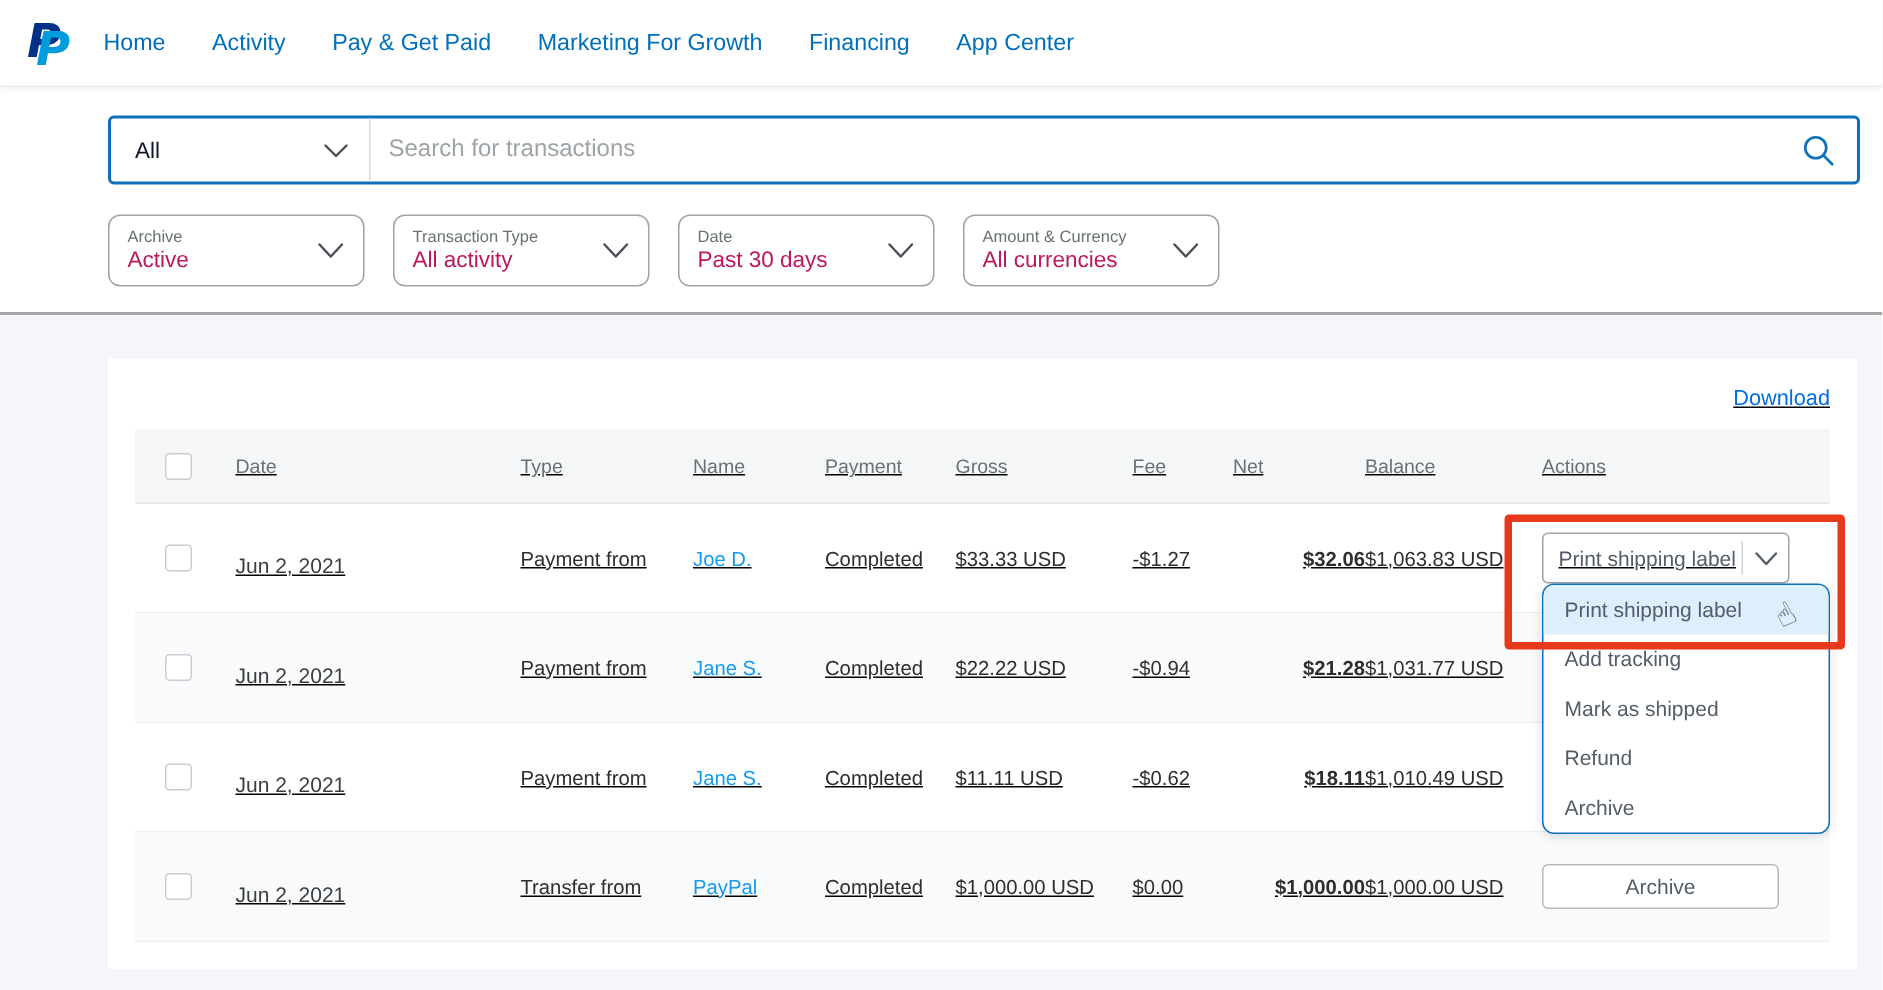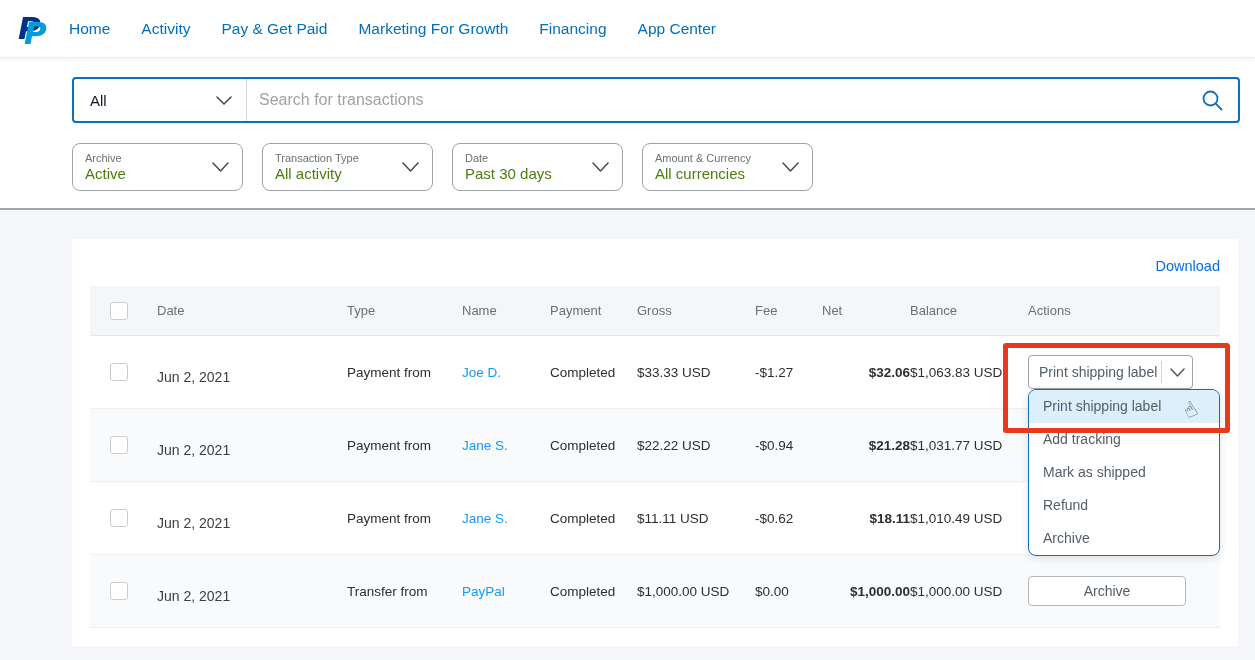--- a/index.html
+++ b/index.html
@@ -28,24 +28,24 @@
   .search-input { flex:1; border:none; outline:none; font-size:16px; color:#2c2e2f; padding:0 12px; height:100%;
                   font-family:"Liberation Sans", sans-serif; background:transparent; }
   .search-input::placeholder { color:#9da3a6; }
   .search-icon { margin-right:14px; display:flex; align-items:center; }
 
   .filter-row { display:flex; gap:19px; margin:20px 0 17px 0; }
   .filter-box { width:171px; height:48px; border:1px solid #9da3a6; border-radius:8px; background:#fff;
                 display:flex; align-items:center; justify-content:space-between; padding:0 13px 0 12px; cursor:pointer; }
   .filter-texts { display:flex; flex-direction:column; justify-content:center; gap:1px; }
   .filter-label { font-size:11px; color:#687173; }
-  .filter-value { font-size:15px; color:#4d7c0f; }
-
-  
-  .page-area { padding-top:29px; }
+  .filter-value { font-size:15px; color:#be185d; }
+
+  
+  .page-area { padding-top:29px;text-decoration:underline; }
   .card { width:1166px; margin-left:72px; background:#fff; min-height:407px; padding:0 18px; }
   .download-row { height:47px; display:flex; align-items:center; justify-content:flex-end; padding-top:6px; }
   .download-link { color:#0070e0; font-size:14.5px; cursor:pointer; text-decoration:none; }
 
   .tbl { width:1130px; }
   .tbl-header, .tbl-row { display:grid;
       grid-template-columns:67px 190px 115px 88px 87px 118px 67px 88px 118px 1fr;
       align-items:center; }
   .tbl-header { height:50px; background:#f5f6f7; color:#687173; font-size:13px; border-bottom:1px solid #e4e6e9; }
   .tbl-row { height:73px; font-size:13.5px; color:#2c2e2f; border-bottom:1px solid #eceef0; }

